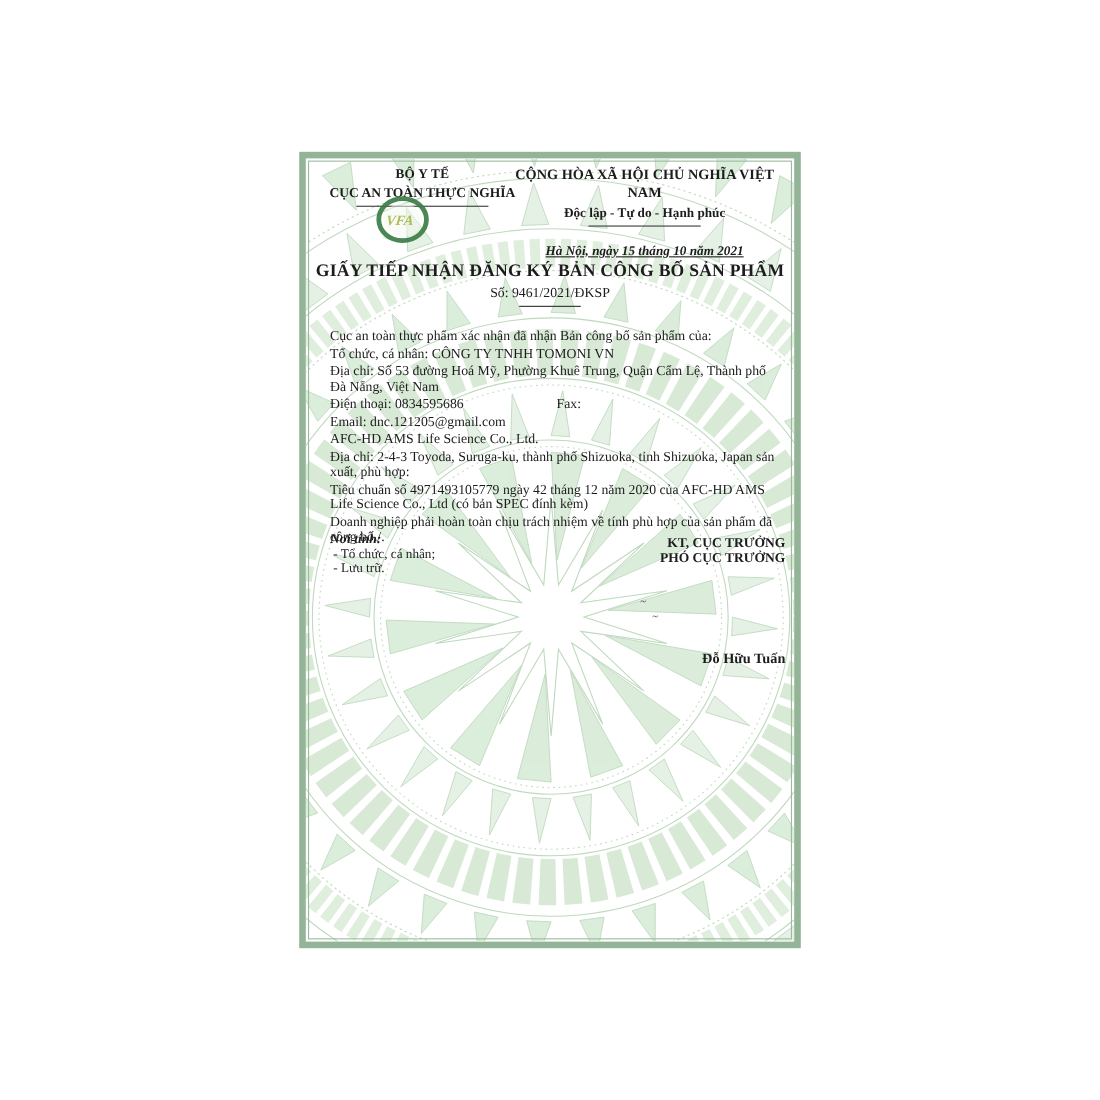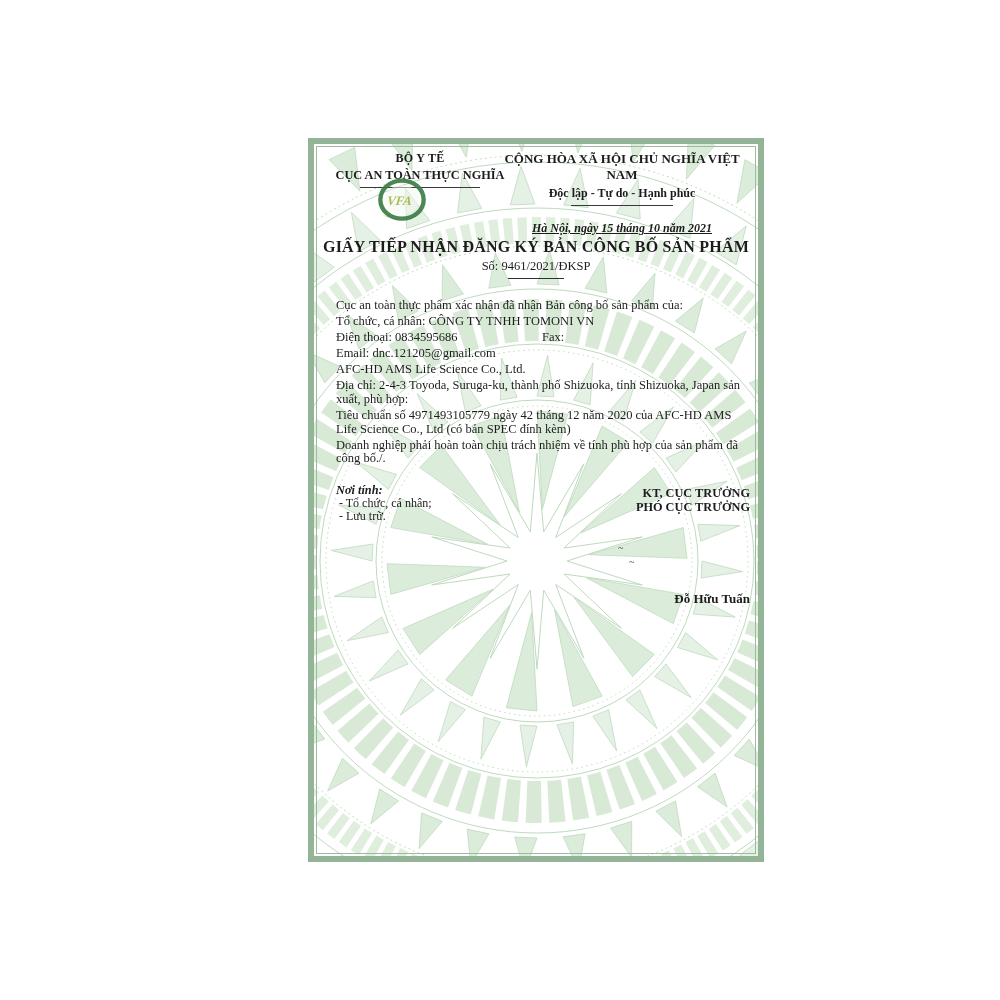--- a/index.html
+++ b/index.html
@@ -5,21 +5,20 @@
   html,body{margin:0;padding:0;}
   body{
     width:1000px;height:1000px;background:#ffffff;position:relative;
     font-family:"Liberation Serif","DejaVu Serif",serif;color:#1c1c1c;
     overflow:hidden;
   }
   .page{
     position:absolute;left:272px;top:138px;width:456px;height:724px;
     box-sizing:border-box;border:6px solid #94b497;background:#ffffff;
     overflow:hidden;
-    margin-left:36px;
   }
   .inner-line{
     position:absolute;inset:2px;border:1px solid #9cba9e;
     pointer-events:none;z-index:2;
   }
   .watermark{position:absolute;left:0;top:0;width:444px;height:712px;z-index:1;opacity:.9;}
   .content{position:absolute;inset:0;z-index:3;}
 
   .hdr-left{position:absolute;left:14px;top:7px;width:184px;text-align:center;}
   .hdr-left .l1{font-weight:bold;font-size:12px;letter-spacing:.3px;}
@@ -264,20 +263,21 @@
 
     <div class="title-block">
       <div class="title-main">GIẤY TIẾP NHẬN ĐĂNG KÝ BẢN CÔNG BỐ SẢN PHẨM</div>
       <div class="title-no">Số: 9461/2021/ĐKSP</div>
       <div class="title-rule"></div>
     </div>
 
     <div class="body-block">
       <p>Cục an toàn thực phẩm xác nhận đã nhận Bản công bố sản phẩm của:</p>
       <p>Tổ chức, cá nhân: CÔNG TY TNHH TOMONI VN</p>
+      <p>Địa chỉ: Số 53 đường Hoá Mỹ, Phường Khuê Trung, Quận Cẩm Lệ, Thành phố Đà Nẵng, Việt Nam</p>
       <p><span class="phone-part">Điện thoại: 0834595686</span><span>Fax:</span></p>
       <p>Email: dnc.121205@gmail.com</p>
       <p>AFC-HD AMS Life Science Co., Ltd.</p>
       <p>Địa chỉ: 2-4-3 Toyoda, Suruga-ku, thành phố Shizuoka, tỉnh Shizuoka, Japan sản xuất, phù hợp:</p>
       <p>Tiêu chuẩn số 4971493105779 ngày 42 tháng 12 năm 2020 của AFC-HD AMS Life Science Co., Ltd (có bản SPEC đính kèm)</p>
       <p>Doanh nghiệp phải hoàn toàn chịu trách nhiệm về tính phù hợp của sản phẩm đã công bố./.</p>
     </div>
 
     <div class="footer-left">
       <div class="nn">Nơi tính:</div>

